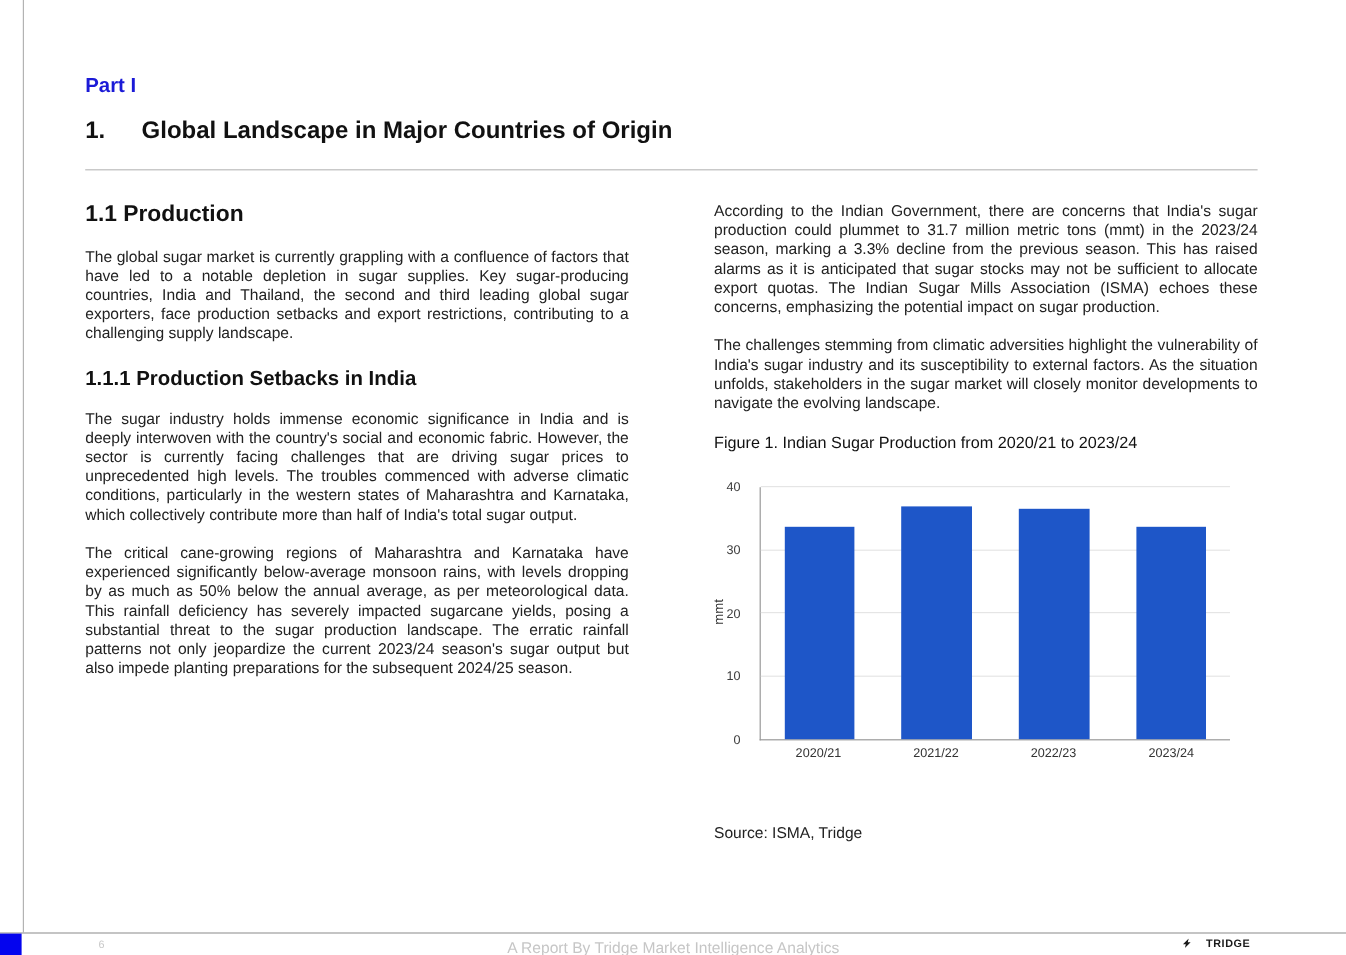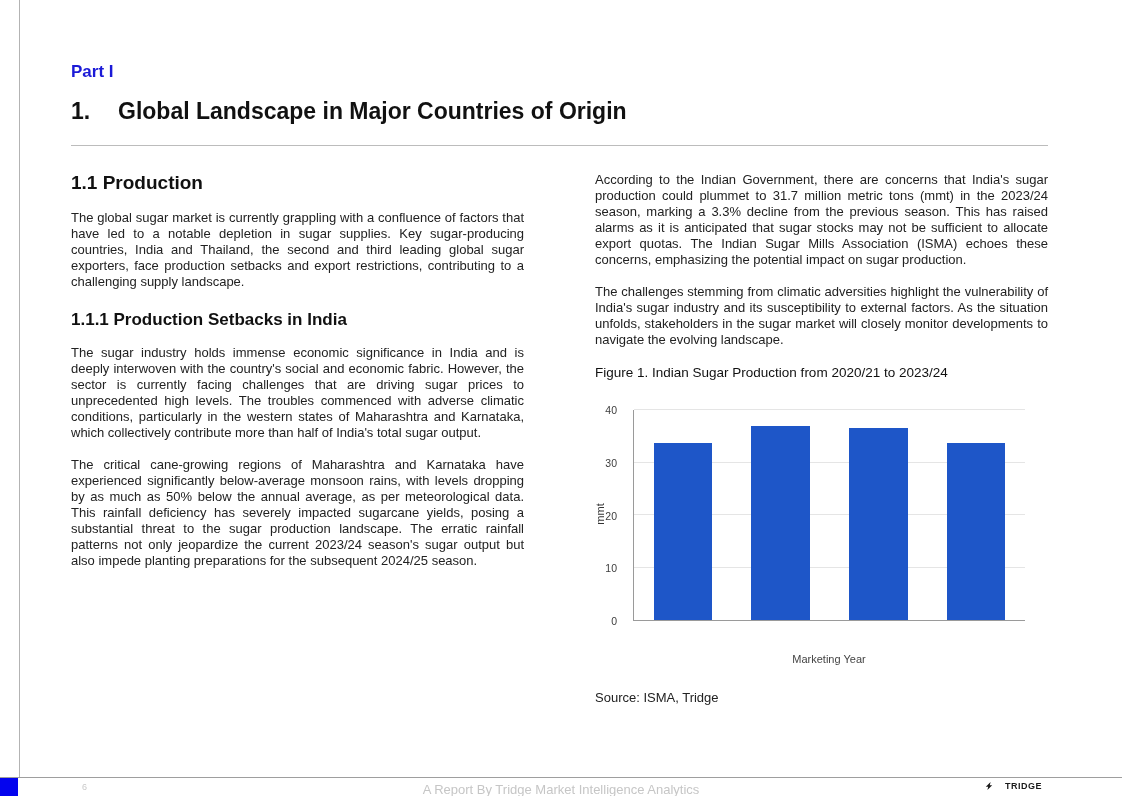--- a/index.html
+++ b/index.html
@@ -4,21 +4,21 @@
 <style>
   * { margin:0; padding:0; box-sizing:border-box; }
   html,body { width:1122px; height:796px; background:#ffffff; font-family:"Liberation Sans", sans-serif; color:#1c1c1c; overflow:hidden; }
   .page { position:relative; width:1122px; height:716px; background:#fff; }
 
   .left-rule { position:absolute; left:19px; top:0; width:1px; height:777px; background:#b3b3b3; }
 
   .content { position:absolute; left:71px; top:0; width:977px; }
 
   .part-label { margin-top:62px; font-size:17px; font-weight:bold; color:#1B1AD7; }
-  h1.title { margin-top:16px; font-size:23px; font-weight:bold; color:#111; letter-spacing:0; }
+  h1.title { margin-top:16px; font-size:20px; font-weight:bold; color:#111; letter-spacing:0; }
   h1.title .num { display:inline-block; width:47px; }
   .title-rule { margin-top:20px; height:1px; background:#bcbcbc; border:none; }
 
   .columns { display:flex; margin-top:26px; gap:71px; }
   .col { width:453px; }
 
   h2.h-production { font-size:19px; font-weight:bold; color:#111; margin-bottom:16px; }
   h3.h-setbacks { font-size:17px; font-weight:bold; color:#111; margin-top:20px; margin-bottom:15px; }
   p.body-text { font-size:13px; line-height:16px; text-align:justify; color:#222; margin-bottom:16px; }
 
@@ -95,21 +95,26 @@
               <div class="band">
                 <div class="bar" style="height: 92.25%; background: rgb(30, 86, 200);"></div>
               </div>
               <div class="band">
                 <div class="bar" style="height: 91.25%; background: rgb(30, 86, 200);"></div>
               </div>
               <div class="band">
                 <div class="bar" style="height: 84.25%; background: rgb(30, 86, 200);"></div>
               </div>
             </div>
-          <div class="xlabel">Marketing Year</div>
+          <div class="xaxis">
+              <div class="xtick">2020/21</div>
+              <div class="xtick">2021/22</div>
+              <div class="xtick">2022/23</div>
+              <div class="xtick">2023/24</div>
+            </div>
         </div>
 
         <p class="source-text">Source: ISMA, Tridge</p>
       </div>
     </div>
   </div>
 
   <div class="footer-rule"></div>
   <div class="footer">
     <div class="footer-square"></div>

